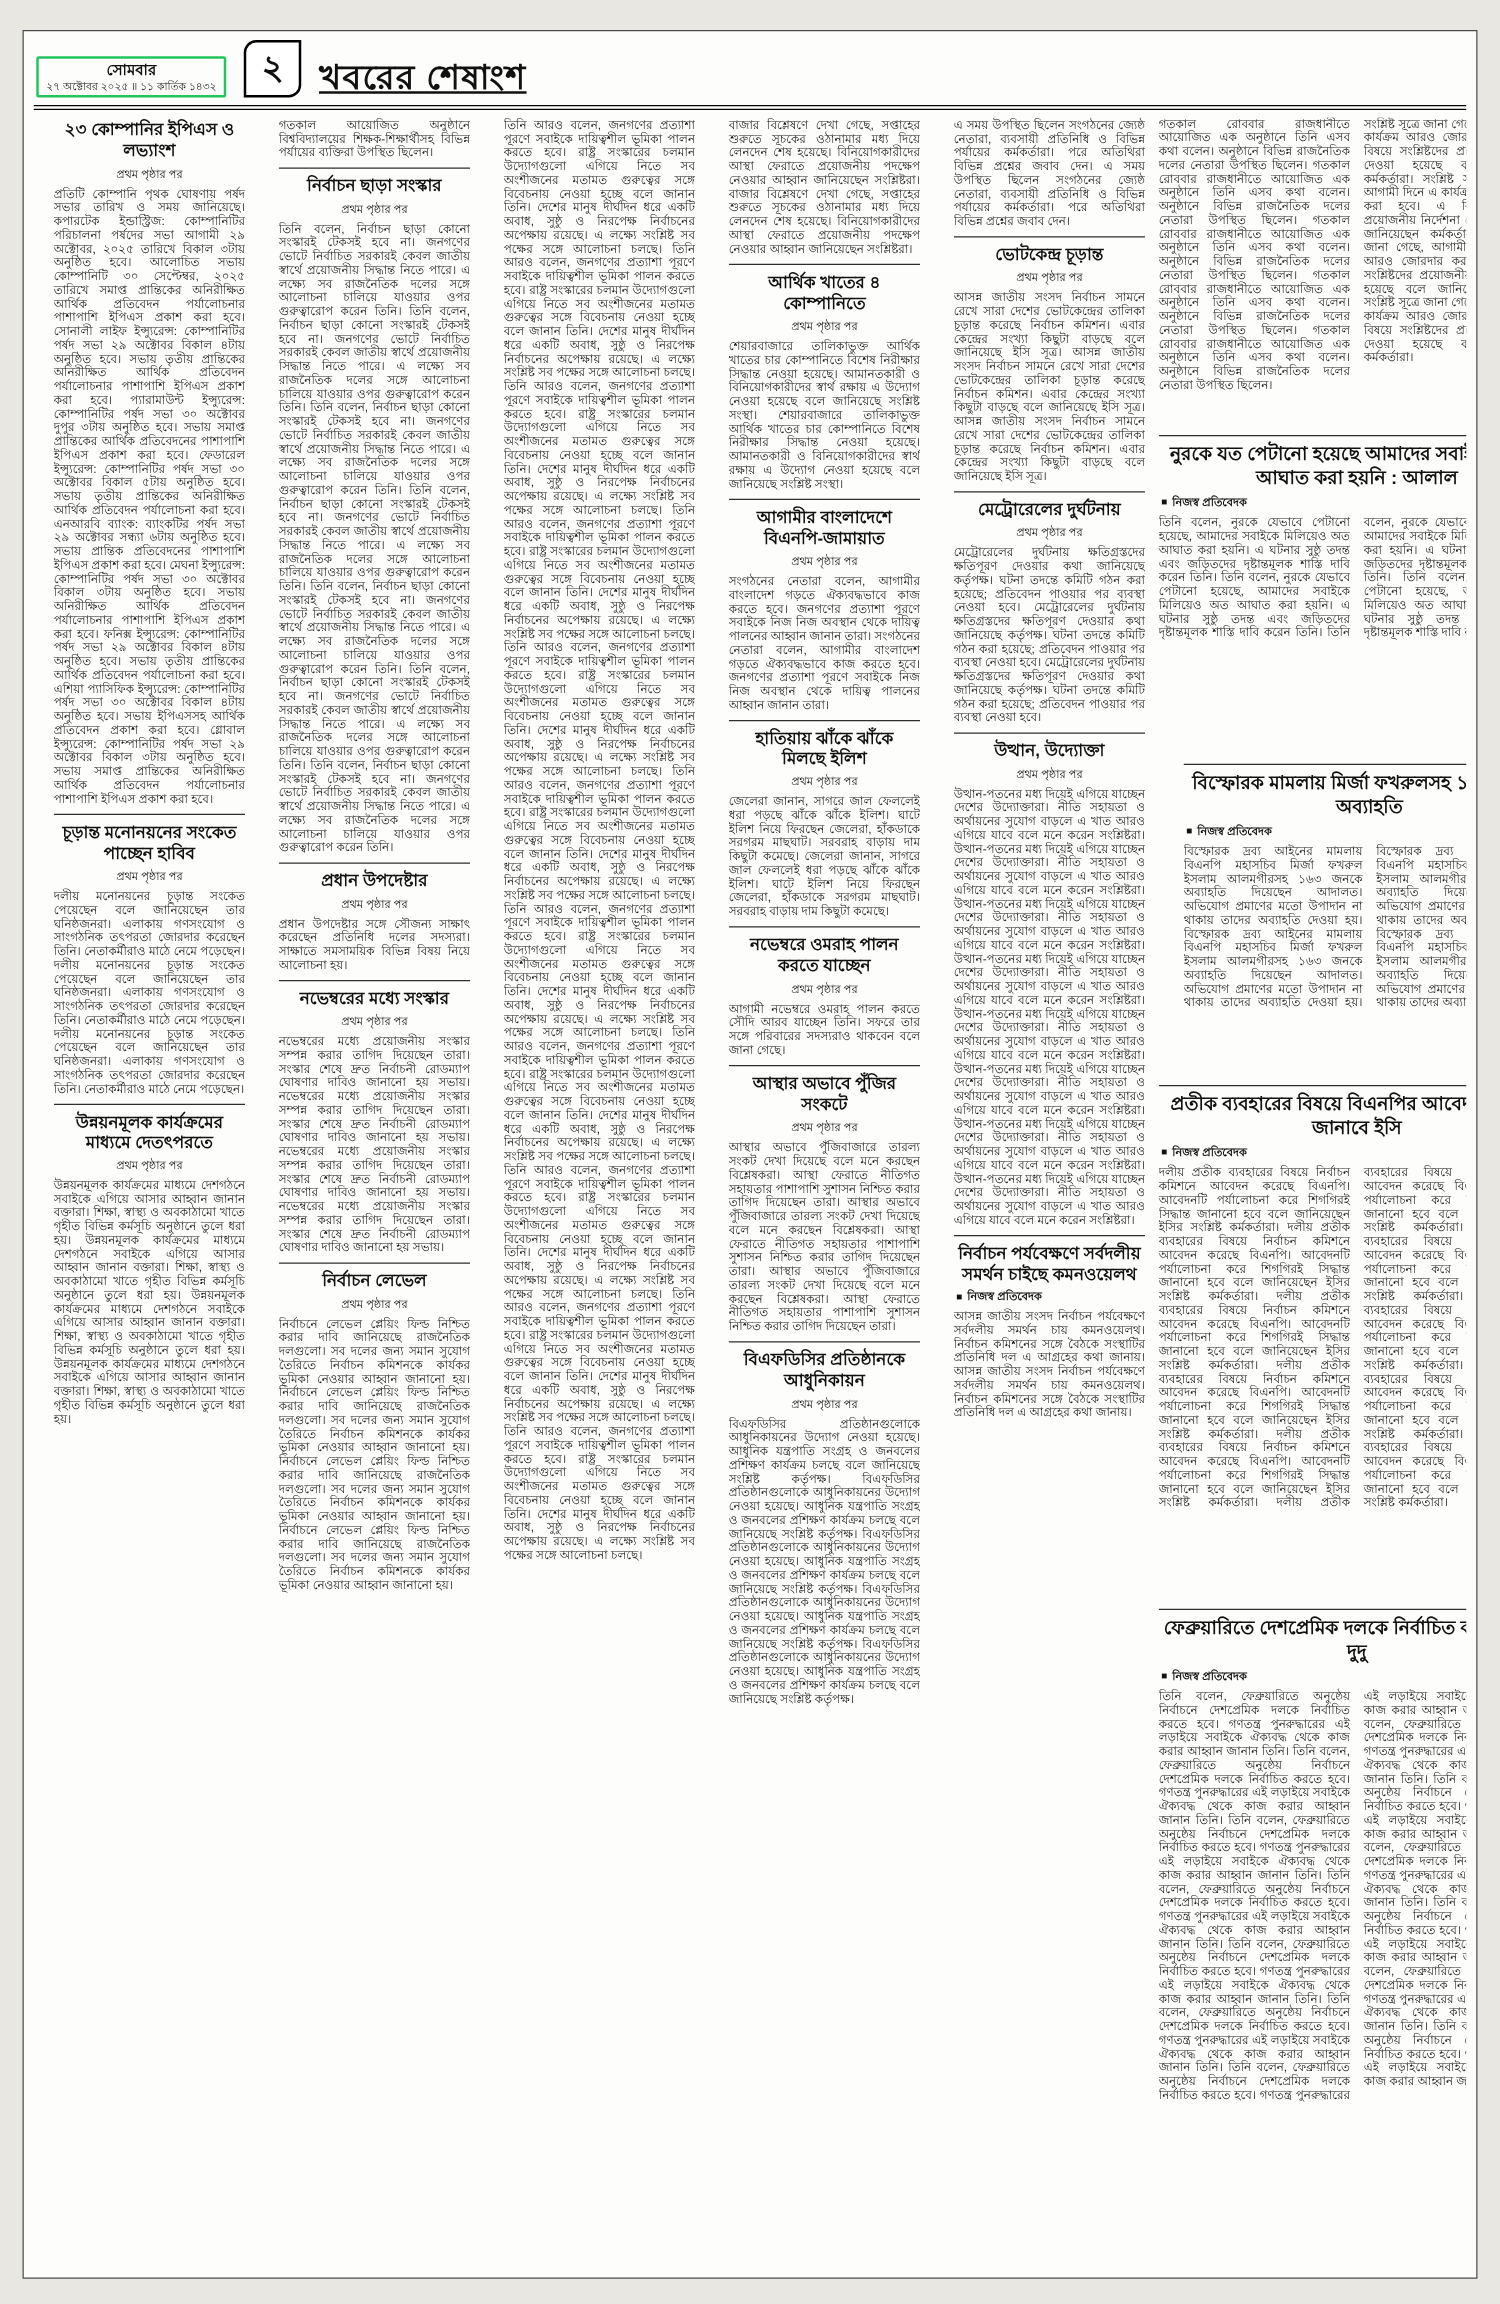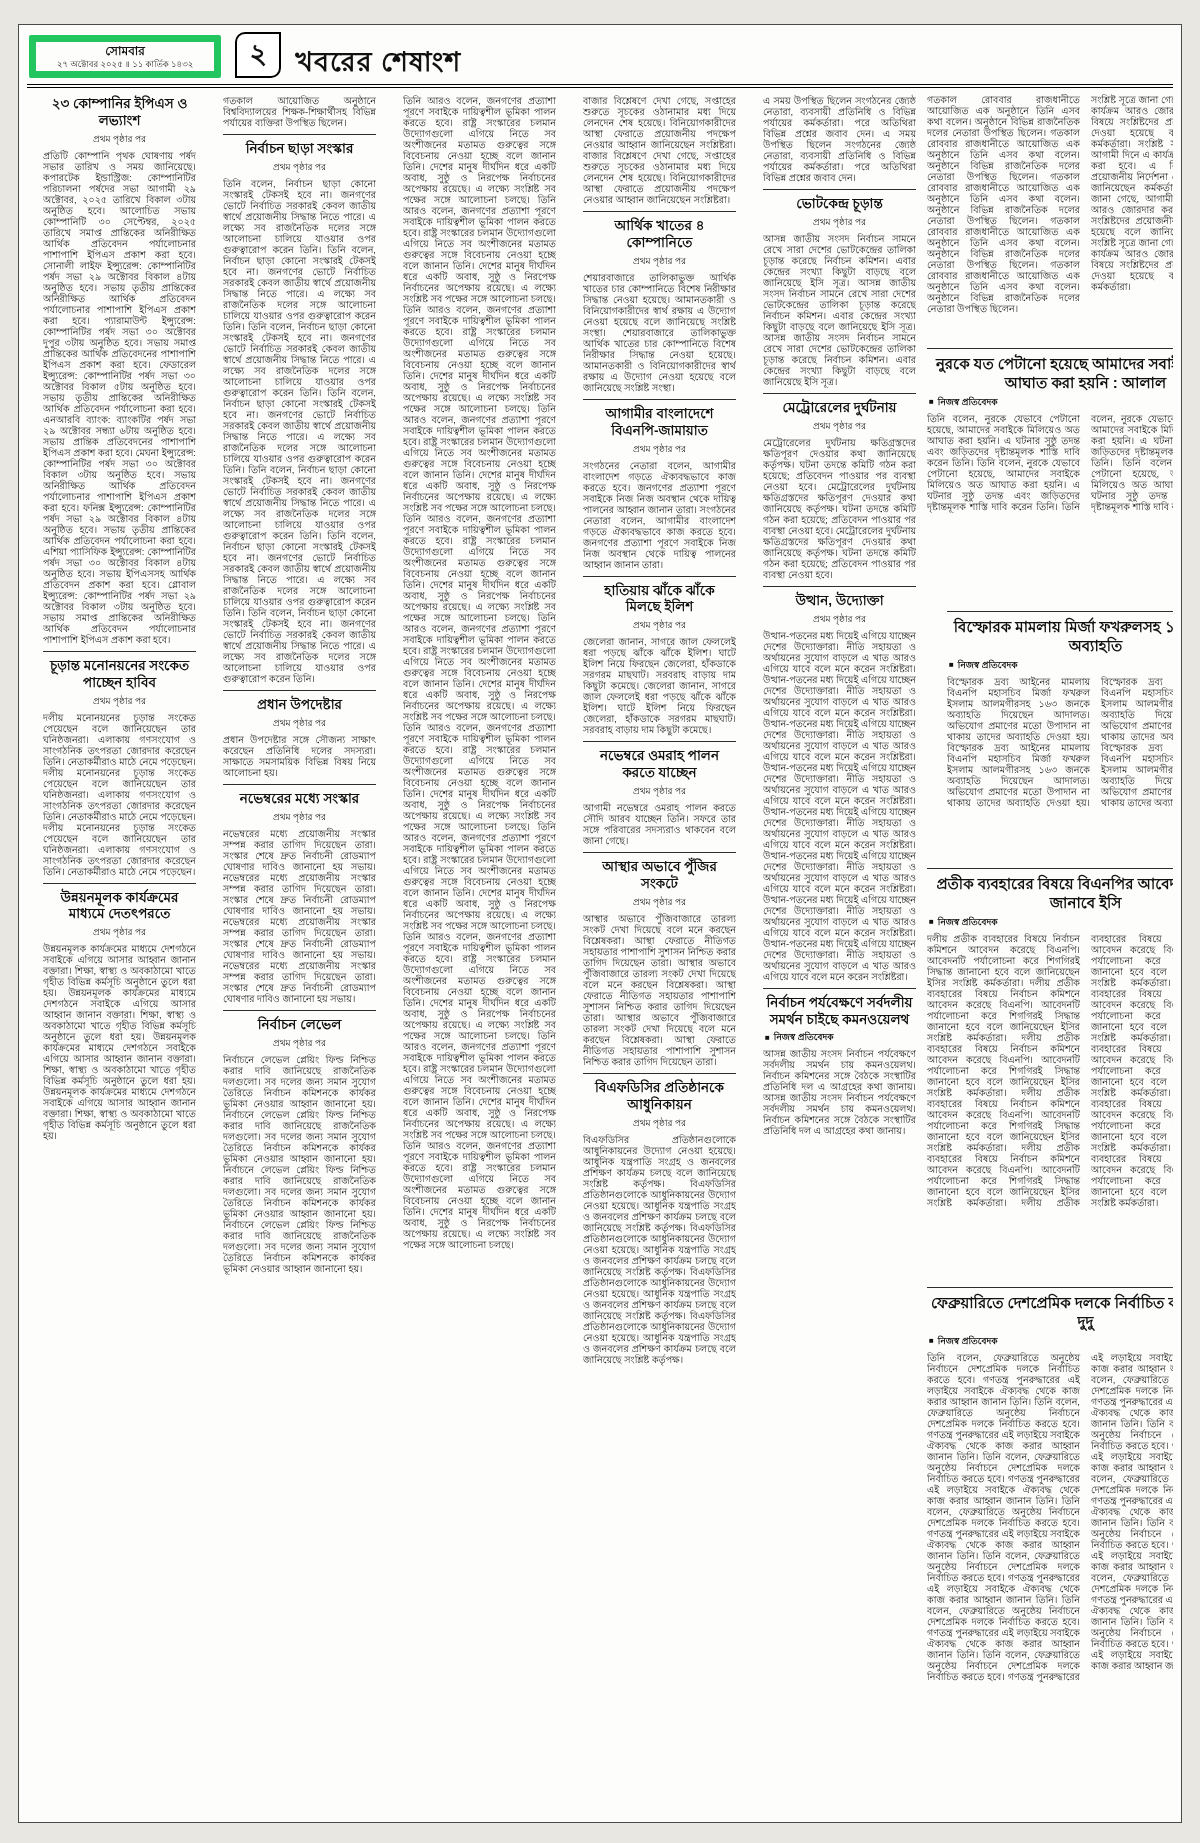--- a/index.html
+++ b/index.html
@@ -16,33 +16,33 @@
     overflow:hidden;
   }
   
   .header{
     display:flex;align-items:flex-end;gap:14px;
     padding:3px 4px 6px 2px;
     border-bottom:4px double #000;
   }
   .dateblock{
     text-align:center;line-height:1.2;flex:0 0 auto;
-    border:7px solid #22c55e;padding:2px 21px;border-radius:2px;
+    border:2px solid #22c55e;padding:2px 6px;border-radius:2px;
   }
   .dateblock .day{font-weight:700;font-size:12px;}
   .dateblock .date{font-size:8.5px;color:#222;white-space:nowrap;}
   .page-emblem{
     flex:0 0 auto;width:42px;height:42px;
     border:2px solid #000;border-radius:10px 0 10px 0;
     display:flex;align-items:center;justify-content:center;
     font-size:27px;font-weight:900;background:#fff;
   }
   .section-title{
     font-size:27px;font-weight:900;letter-spacing:1px;
-    line-height:1;padding-bottom:2px;
+    line-height:1;padding-bottom:2px;text-decoration:underline;
   }
   .masthead-block{margin-left:auto;text-align:center;line-height:1.05;padding-right:6px;}
   .masthead-tagline{font-size:8px;color:#333;letter-spacing:1px;}
   .masthead{font-size:36px;font-weight:900;letter-spacing:1px;}
   
   .cols{
     display:flex;gap:11px;margin-top:6px;
     height:1712px;overflow:hidden;
   }
   .col{flex:0 0 153px;width:153px;overflow:hidden;margin-left:16px;}

